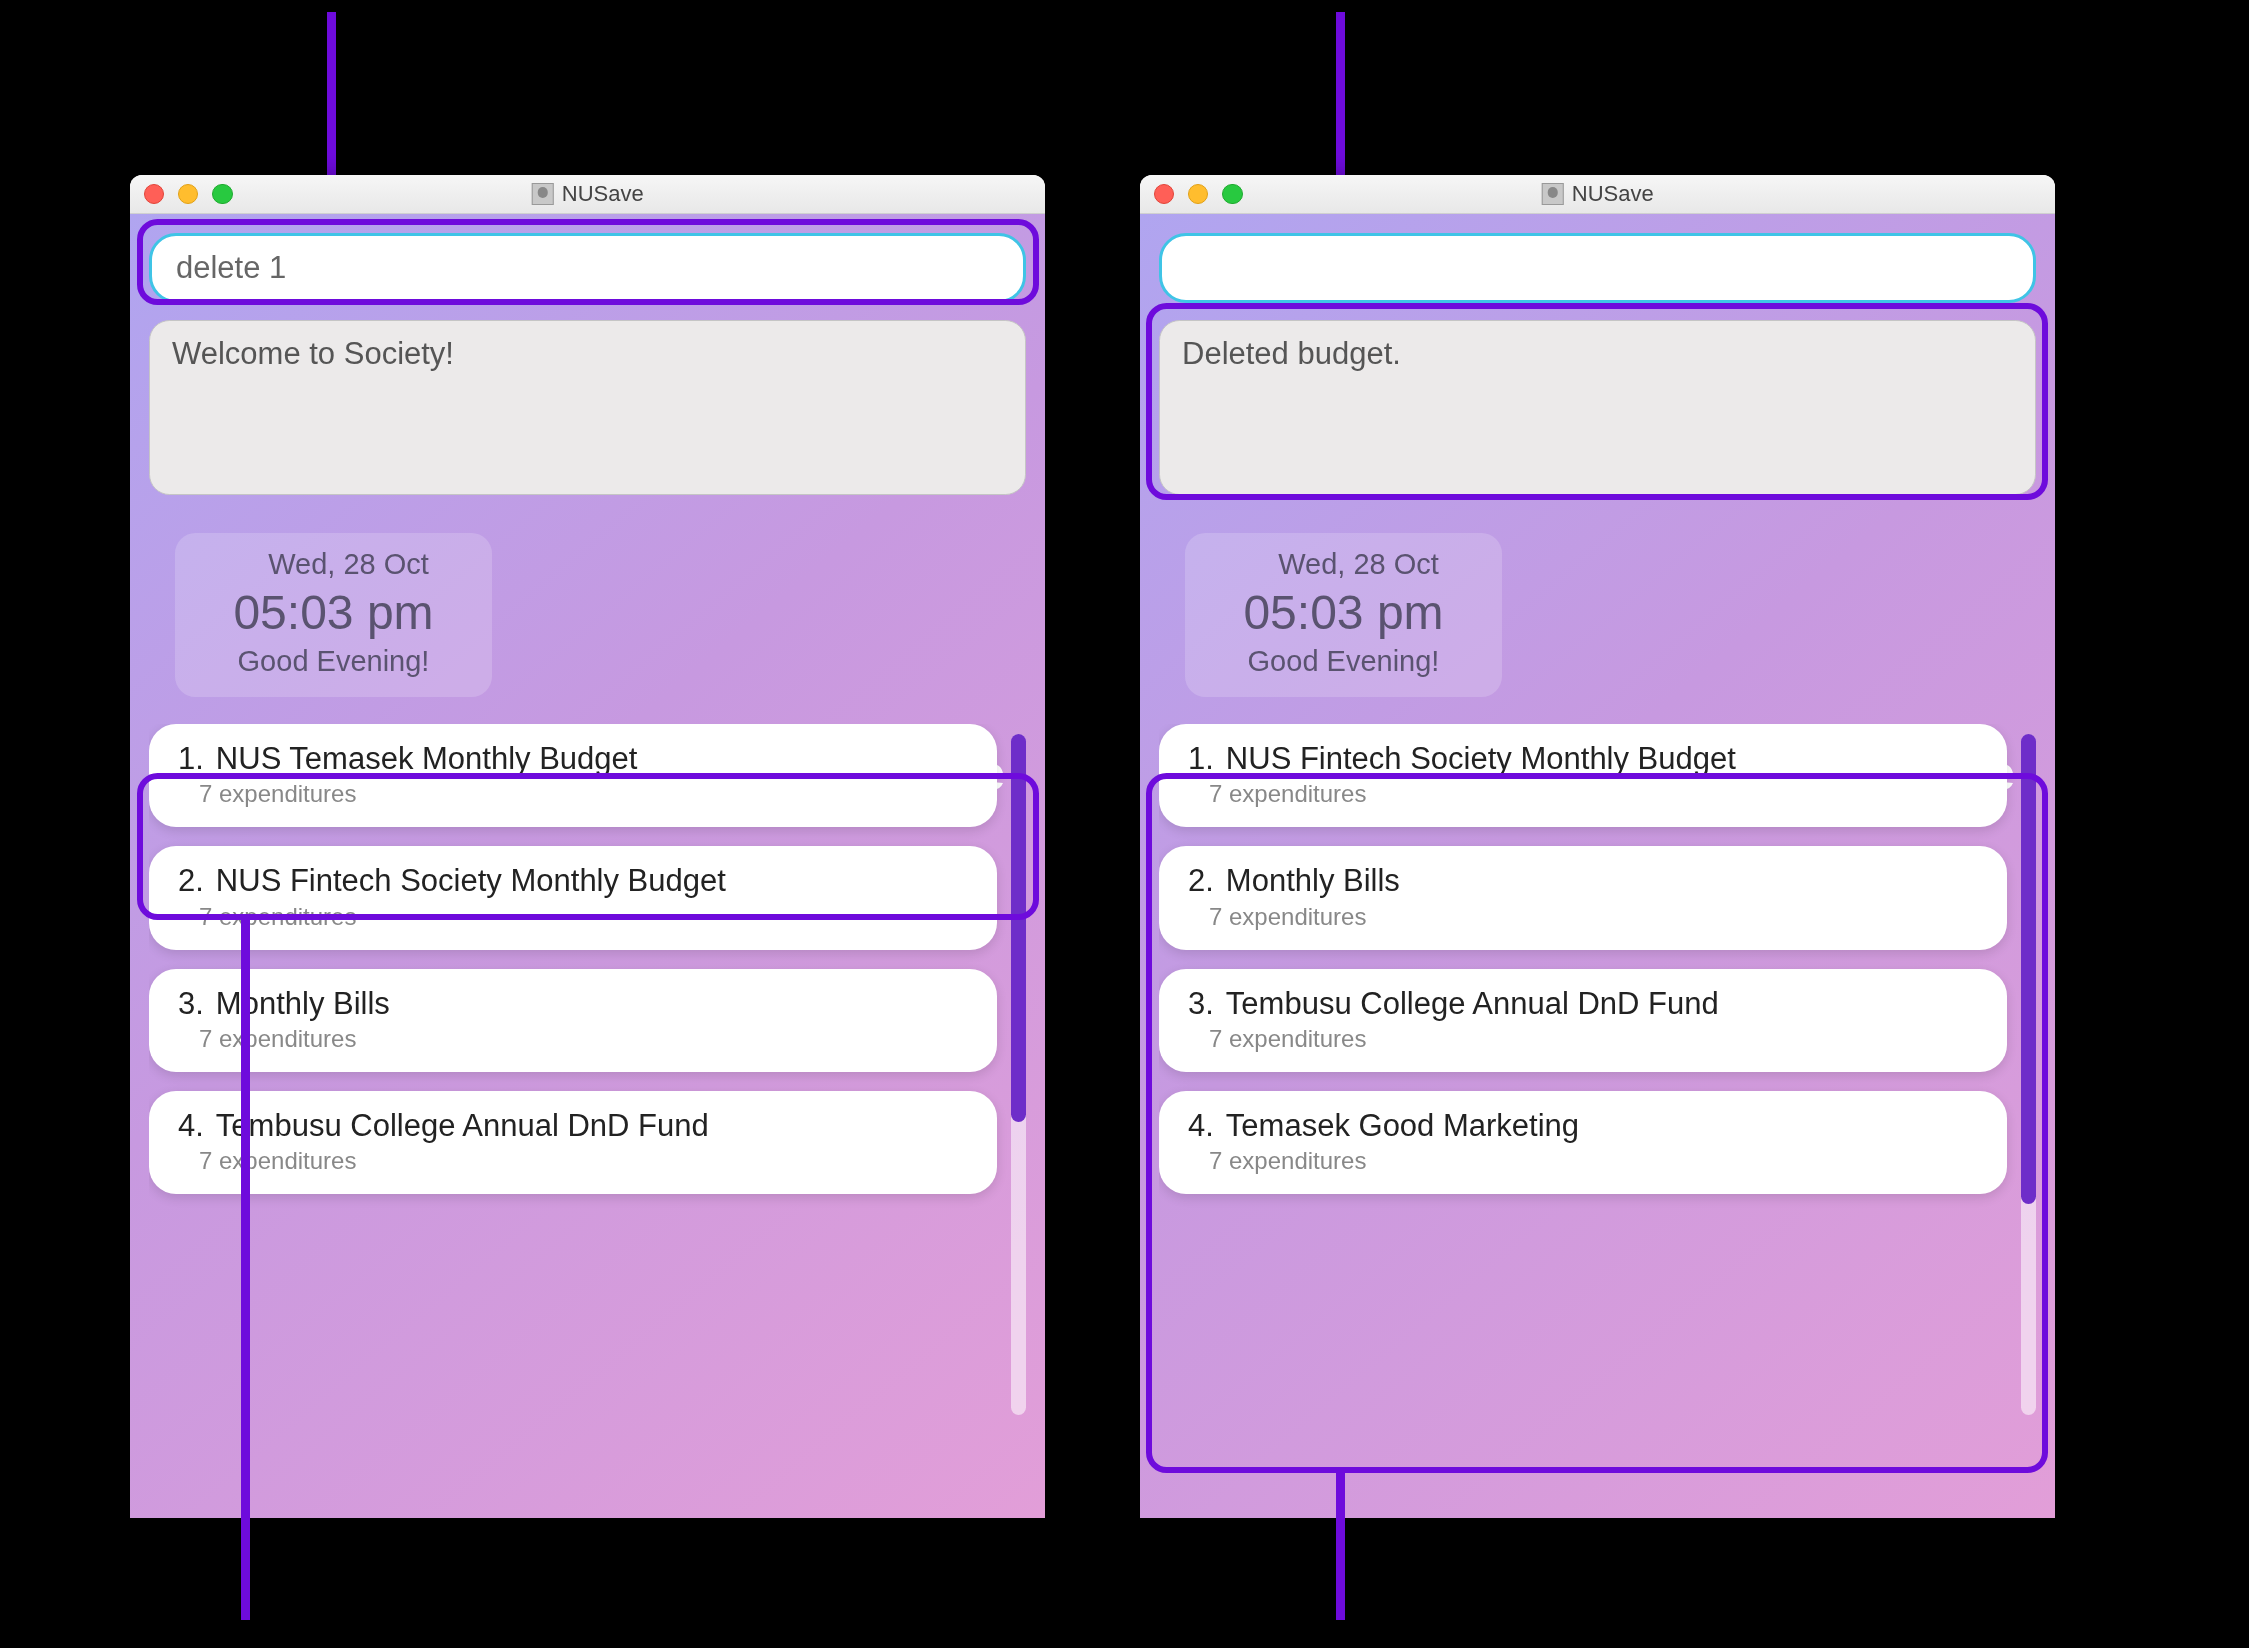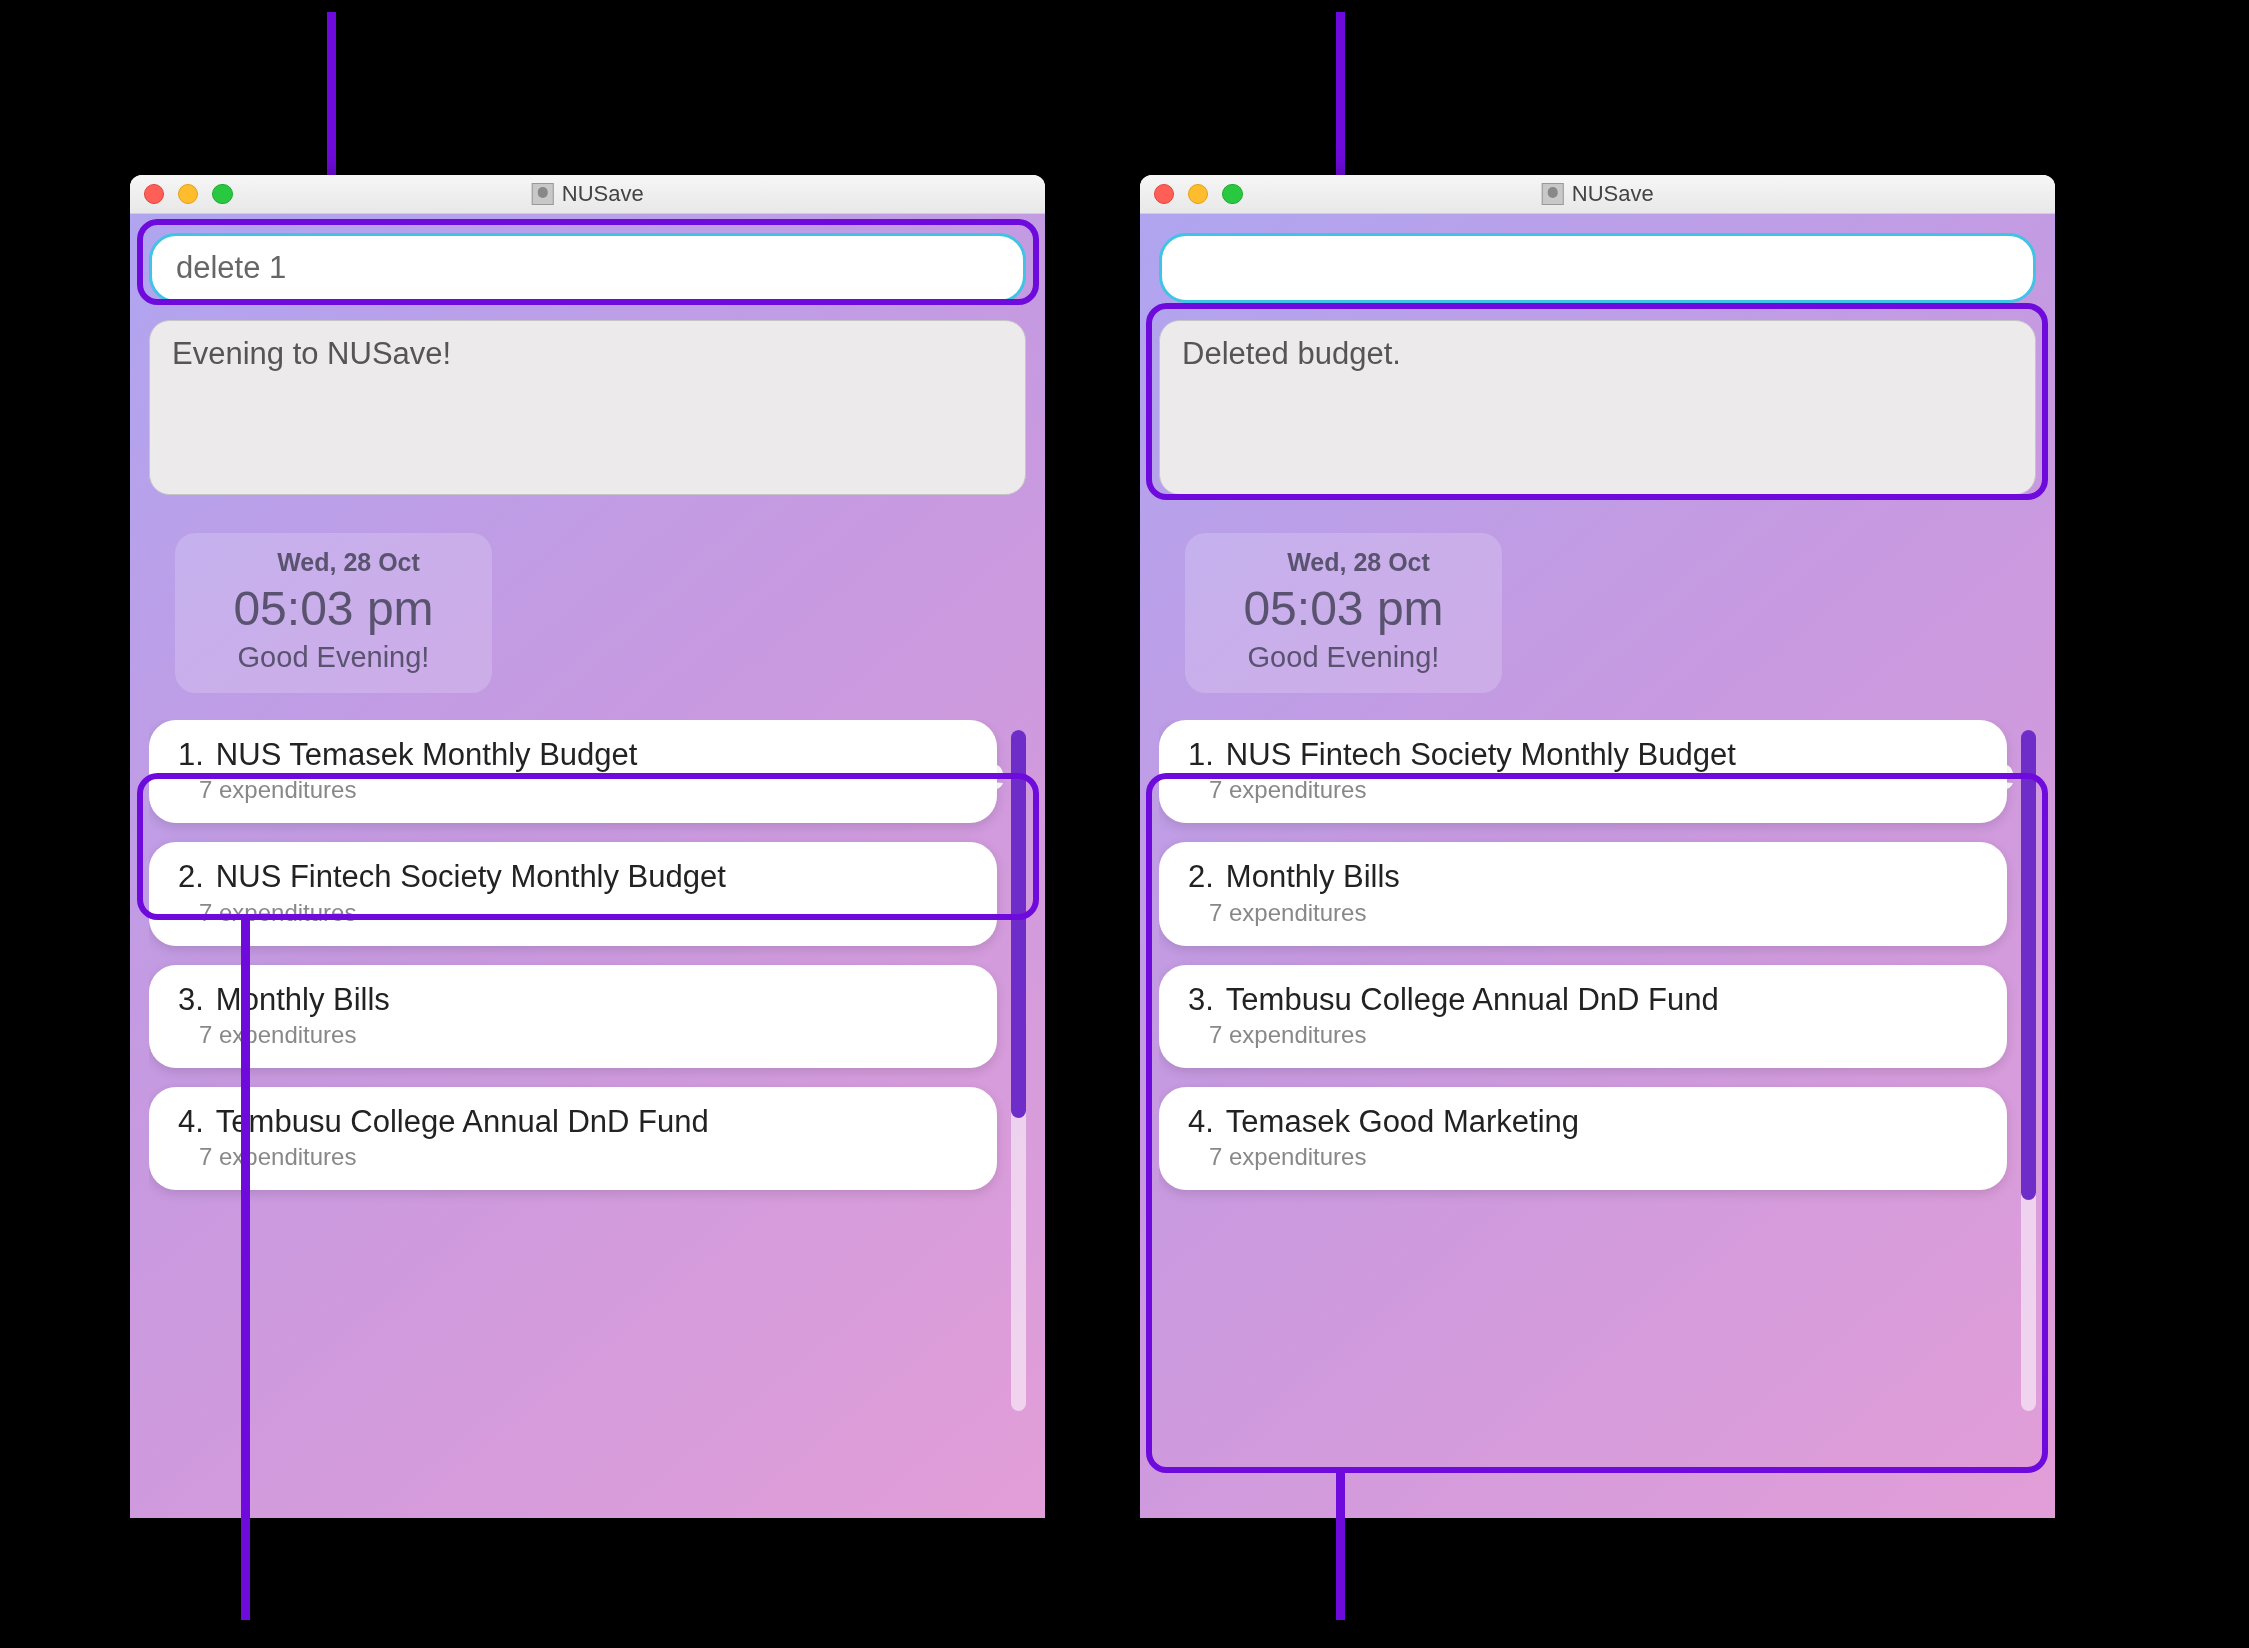--- a/index.html
+++ b/index.html
@@ -104,21 +104,21 @@
     .clock-card {
       margin-top: 38px;
       margin-left: 26px;
       width: 317px;
       background: rgba(255,255,255,0.18);
       border-radius: 20.5px;
       padding: 15.4px 0 19px;
       text-align: center;
       color: #5a5370;
     }
-    .clock-date { font-size: 25px; font-weight: 700; margin-left: 30px; }
+    .clock-date { font-size: 29px; font-weight: 400; margin-left: 30px; }
     .clock-time { font-size: 48px; font-weight: 400; margin-top: 3.4px; }
     .clock-greeting { font-size: 29px; margin-top: 5.1px; text-align: center; }
 
     .logo {
       position: absolute;
       right: 41px;
       top: 532px;
       color: #fff;
       font-size: 48px;
       font-weight: 700;
@@ -212,21 +212,21 @@
       <div class="traffic-dot green"></div>
     </div>
     <div class="window-title">
       <span class="window-title-icon"></span>
       <span>NUSave</span>
     </div>
   </div>
   <div class="app-body">
     <input class="command-input" value="delete 1" style="">
     <div class="message-box">
-      <span>Evening to NUSave!</span>
+      <span>Welcome to Society!</span>
     </div>
     <div class="clock-card">
       <div class="clock-date">Wed, 28 Oct</div>
       <div class="clock-time">05:03 pm</div>
       <div class="clock-greeting">Good Evening!</div>
     </div>
     <div class="logo">NUSave</div>
 
     <div class="list-area">
       <div class="list-scroll">

